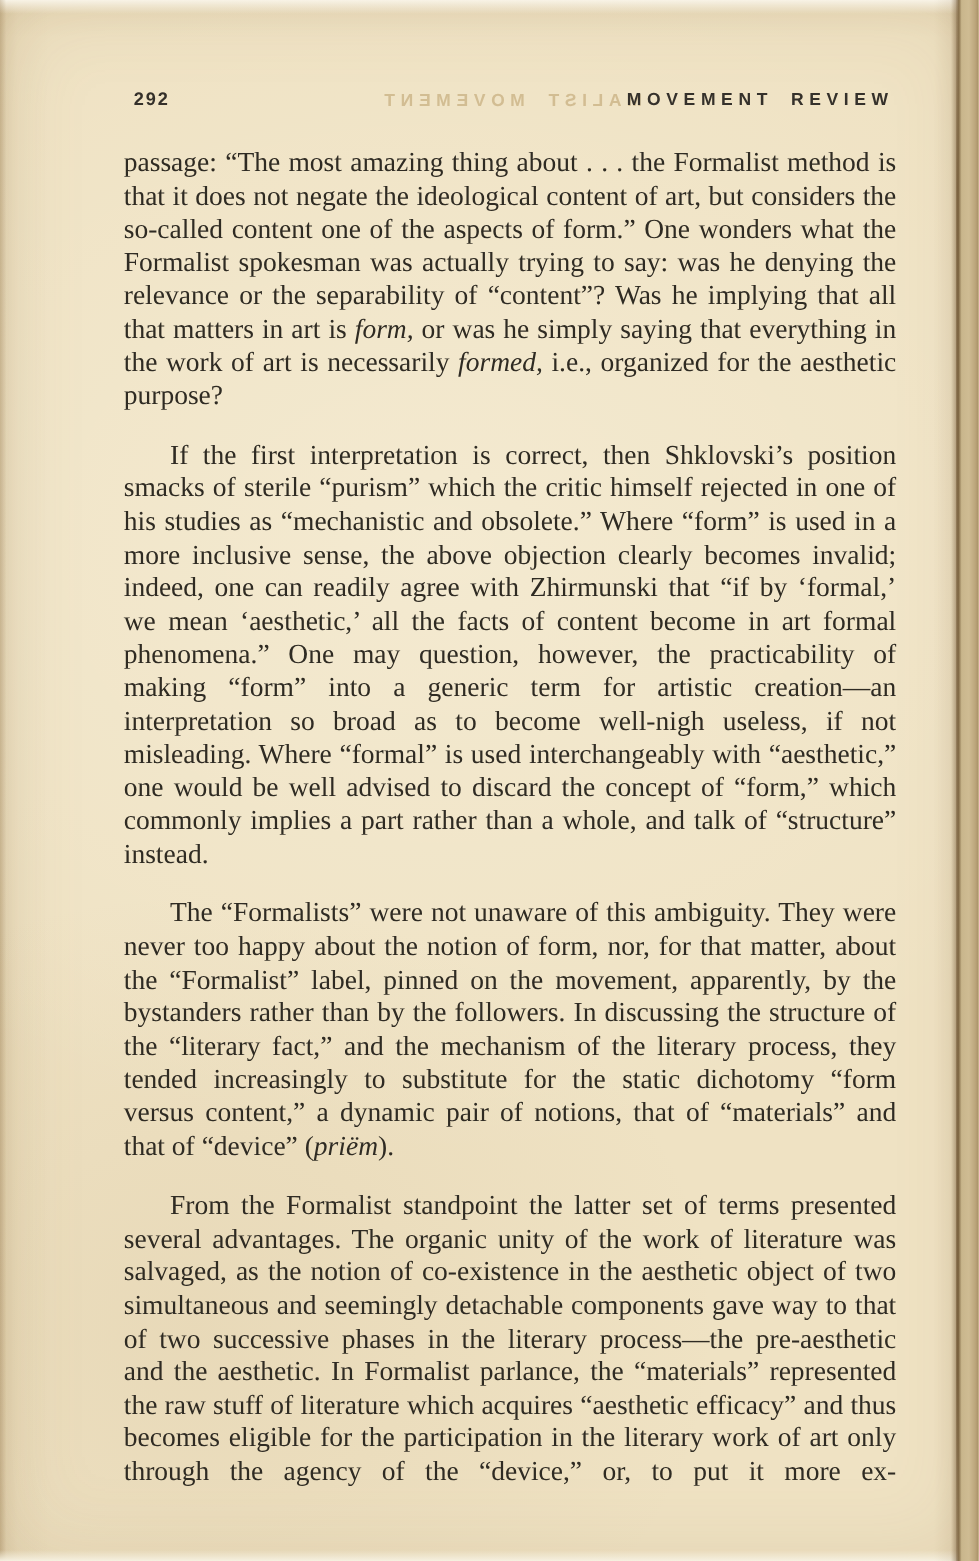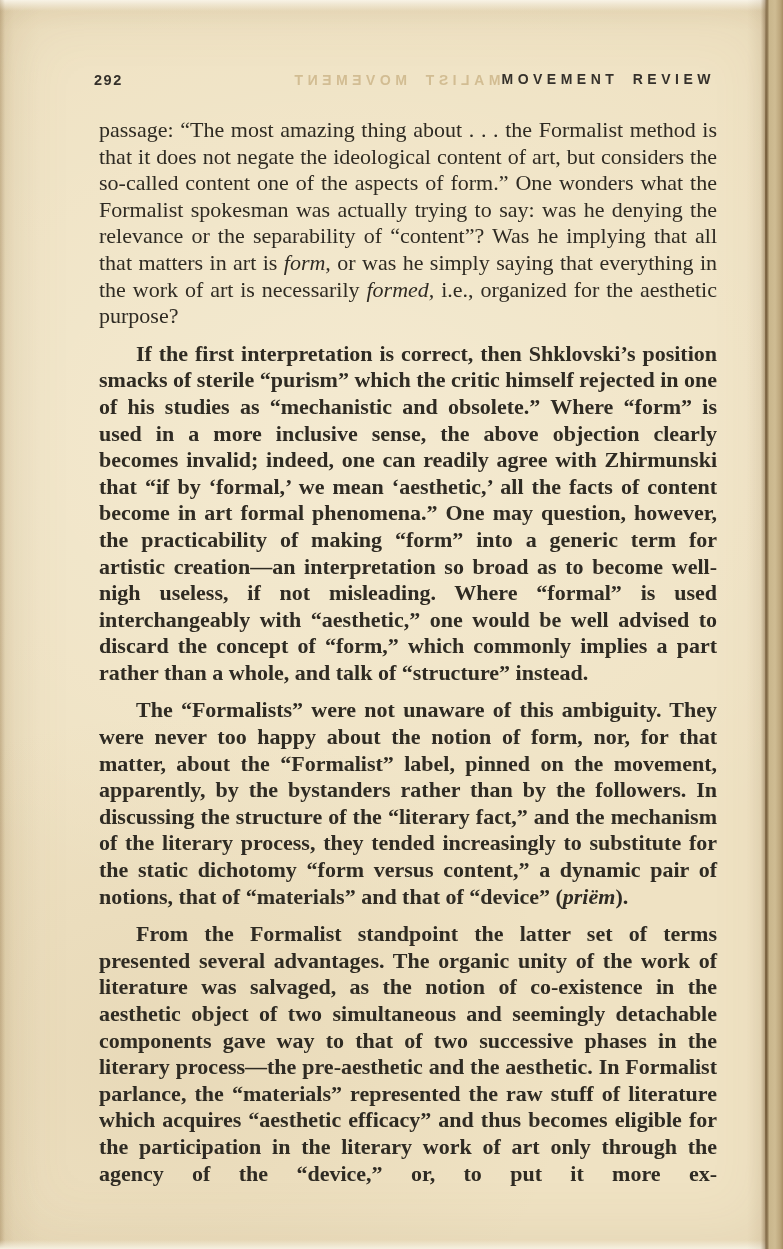--- a/index.html
+++ b/index.html
@@ -59,21 +59,21 @@
   .binding .crease {
     position: absolute; top: 0; bottom: 0; left: 18px; width: 2px;
     background: linear-gradient(to bottom,
       rgba(110,85,50,0.2), rgba(110,85,50,0.75) 12%,
       rgba(110,85,50,0.55) 55%, rgba(110,85,50,0.8) 88%, rgba(110,85,50,0.35));
   }
 
   
   .running-head {
     position: absolute;
-    top: 71px; left: 94px; right: 68px;
+    top: 71px; left: 107px; right: 68px;
     height: 20px;
     font-family: "Liberation Sans", sans-serif;
     font-weight: bold;
     color: #34302a;
   }
   .page-number {
     position: absolute; left: 0; top: 1px;
     font-size: 14.5px;
     letter-spacing: 1.5px;
   }
@@ -102,21 +102,21 @@
     color: #2f2b23;
     font-size: 22px;
     line-height: 26.6px;
     text-align: justify;
     hyphens: none;
   }
   .para {
     margin: 0;
     padding: 0;
   }
-  .para + .para { margin-top: 11px; font-weight: bold; }
+  .para + .para { margin-top: 21px; }
   .para.indent { text-indent: 37px; }
   .para.last { text-align-last: justify; }
   .italic { font-style: italic; }
 </style>
 </head>
 <body>
 
 <div class="page">
   <div class="edge-top"></div>
   <div class="edge-left"></div>

